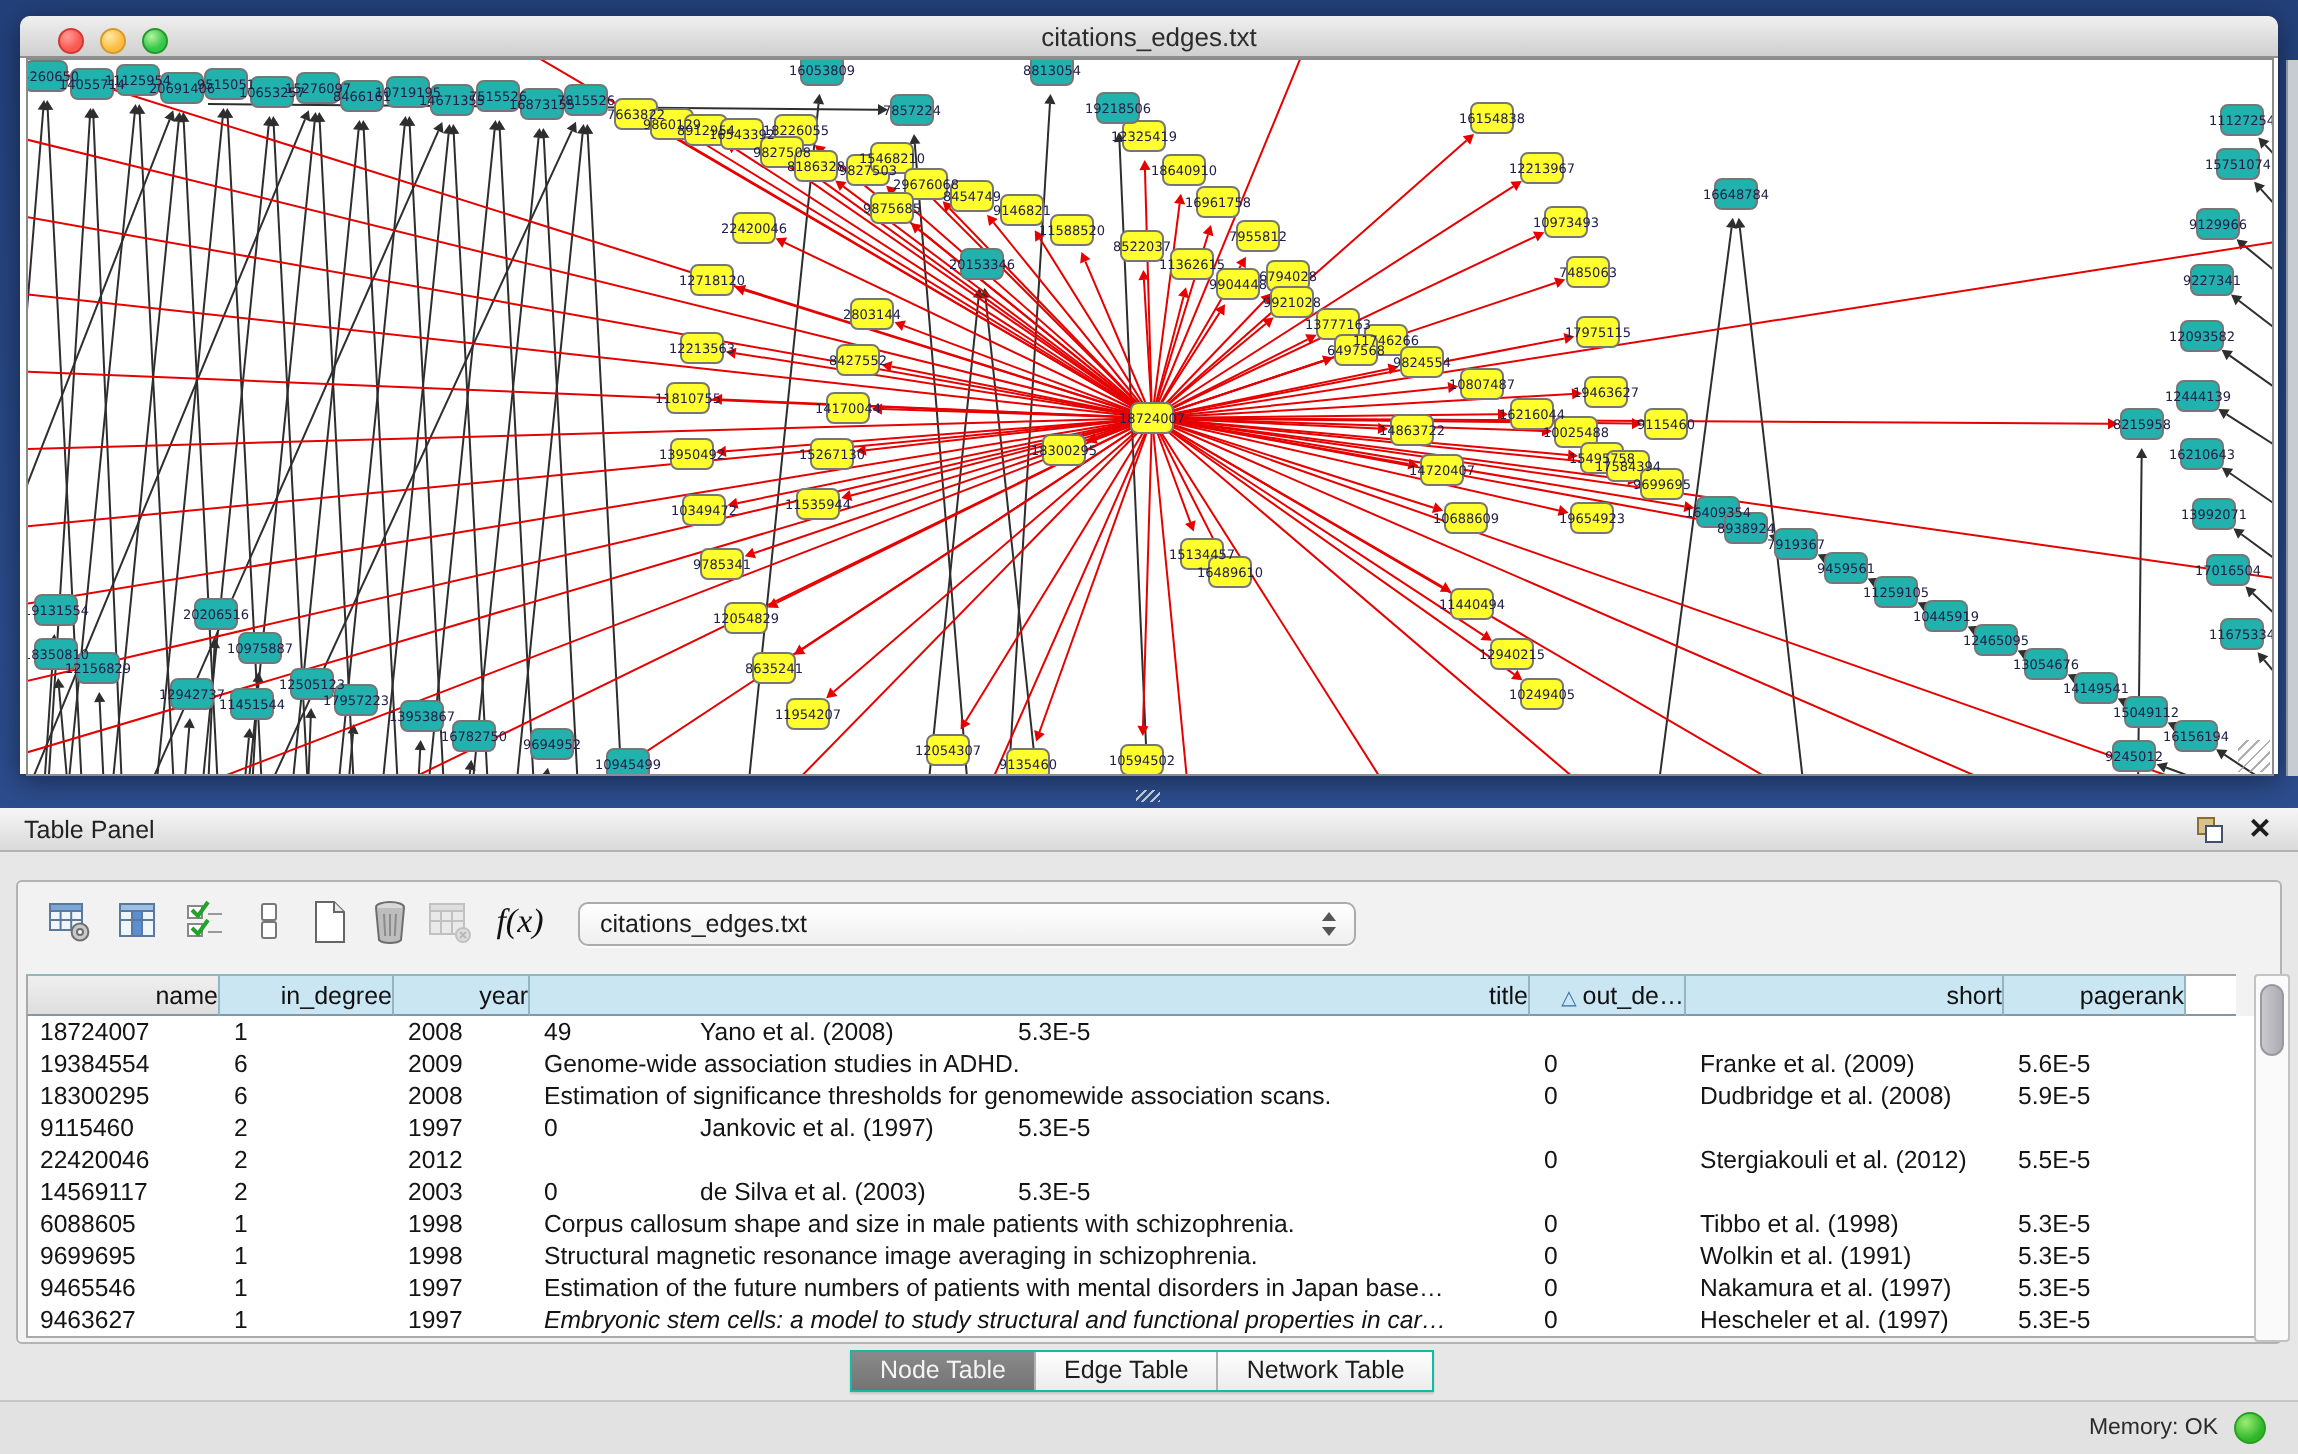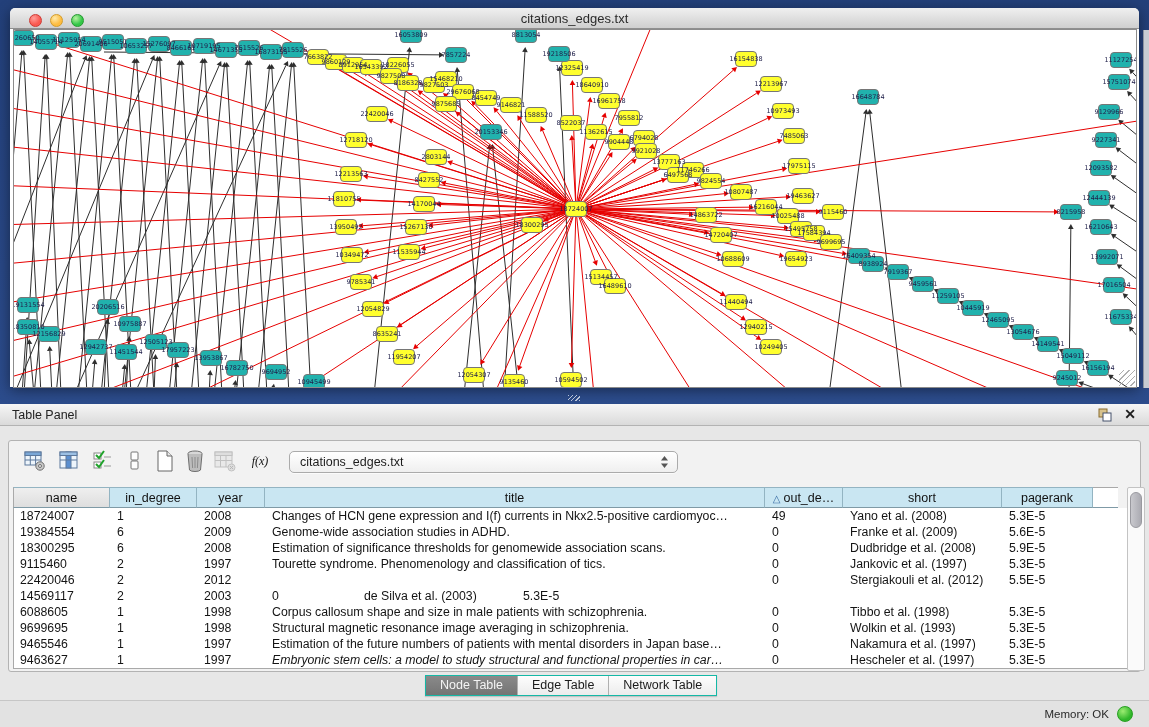--- a/index.html
+++ b/index.html
@@ -30,31 +30,31 @@
   .tp-header{position:absolute;left:0;top:0;right:0;height:21px;
       background:linear-gradient(180deg,#f6f6f6,#dadada);border-bottom:1px solid #b3b3b3;}
   .tp-title{position:absolute;left:12px;top:4px;font-size:12.5px;color:#222;}
   .tp-float{position:absolute;right:36px;top:3px;width:16px;height:15px;}
   .tp-close{position:absolute;right:12px;top:3px;width:14px;height:15px;font-size:14px;font-weight:bold;
       color:#1d1d1d;line-height:15px;text-align:center;}
   .container{position:absolute;left:8px;top:36px;width:1131px;height:230px;background:#f2f2f2;
       border:1px solid #b3b3b3;border-radius:3px;}
   
   .tool{position:absolute;top:8px;width:24px;height:24px;}
-  .fx{font-family:"Liberation Serif",serif;font-style:italic;font-size:12px;color:#111;
+  .fx{font-family:"Liberation Serif",serif;font-style:italic;font-size:17px;color:#111;
       line-height:24px;text-align:center;width:30px;}
   .combo{position:absolute;left:280px;top:10px;width:387px;height:20px;border:1px solid #ababab;
       border-radius:5px;background:linear-gradient(180deg,#ffffff,#efefef);box-shadow:0 1px 0 rgba(255,255,255,.7);}
   .combo-text{position:absolute;left:10px;top:3px;font-size:12.5px;color:#1c1c1c;}
   .combo-arrows{position:absolute;right:8px;top:3px;width:9px;height:14px;}
   
   .thead{position:absolute;left:4px;top:46px;height:21px;display:flex;}
   .hcell{box-sizing:border-box;border-right:1px solid #93b4c2;border-top:1px solid #93b4c2;
       border-bottom:1px solid #7f9aa6;background:#c9e6f2;font-size:12.5px;color:#111;
-      text-align:center;line-height:20px;overflow:hidden;white-space:nowrap;}
+      text-align:right;line-height:20px;overflow:hidden;white-space:nowrap;}
   .hcell.first{background:linear-gradient(180deg,#efefef,#dedede);border-left:1px solid #a9a9a9;}
   .sort{color:#3a6ea5;font-size:10px;margin-right:3px;}
   .tbody{position:absolute;left:4px;top:67px;width:1114px;height:160px;background:#fff;
       border-left:1px solid #a9a9a9;overflow:hidden;}
   .trow{display:flex;height:16px;}
   .tcell{box-sizing:border-box;font-size:12.3px;color:#141414;line-height:16px;overflow:hidden;
       white-space:nowrap;padding-left:6px;}
   .vscroll{position:absolute;left:1118px;top:46px;width:16px;height:182px;background:#fafafa;
       border:1px solid #c3c3c3;border-radius:2px;}
   .vthumb{position:absolute;left:2px;top:4px;width:10px;height:34px;border-radius:6px;
@@ -757,21 +757,20 @@
       <div class="hcell" style="width:159px">short</div>
       <div class="hcell" style="width:91px">pagerank</div>
       <div class="hcell" style="width:25px;border-right:none;background:#fff;border-top:1px solid #a9a9a9"></div>
     </div>
 
     <div class="tbody">
         <div class="trow">
           <div class="tcell" style="width: 97px;">18724007</div>
           <div class="tcell" style="width: 87px;">1</div>
           <div class="tcell" style="width: 68px;">2008</div>
-          <div class="tcell" style="width: 500px;">Changes of HCN gene expression and I(f) currents in Nkx2.5-positive cardiomyoc…</div>
           <div class="tcell" style="width: 78px;">49</div>
           <div class="tcell" style="width: 159px;">Yano et al. (2008)</div>
           <div class="tcell" style="width: 91px;">5.3E-5</div>
         </div>
         <div class="trow">
           <div class="tcell" style="width: 97px;">19384554</div>
           <div class="tcell" style="width: 87px;">6</div>
           <div class="tcell" style="width: 68px;">2009</div>
           <div class="tcell" style="width: 500px;">Genome-wide association studies in ADHD.</div>
           <div class="tcell" style="width: 78px;">0</div>
@@ -784,58 +783,57 @@
           <div class="tcell" style="width: 68px;">2008</div>
           <div class="tcell" style="width: 500px;">Estimation of significance thresholds for genomewide association scans.</div>
           <div class="tcell" style="width: 78px;">0</div>
           <div class="tcell" style="width: 159px;">Dudbridge et al. (2008)</div>
           <div class="tcell" style="width: 91px;">5.9E-5</div>
         </div>
         <div class="trow">
           <div class="tcell" style="width: 97px;">9115460</div>
           <div class="tcell" style="width: 87px;">2</div>
           <div class="tcell" style="width: 68px;">1997</div>
-          <div class="tcell" style="width: 500px;">Tourette syndrome. Phenomenology and classification of tics.</div>
           <div class="tcell" style="width: 78px;">0</div>
           <div class="tcell" style="width: 159px;">Jankovic et al. (1997)</div>
           <div class="tcell" style="width: 91px;">5.3E-5</div>
         </div>
         <div class="trow">
           <div class="tcell" style="width: 97px;">22420046</div>
           <div class="tcell" style="width: 87px;">2</div>
           <div class="tcell" style="width: 68px;">2012</div>
           <div class="tcell" style="width: 500px; margin-top: 13px;">Investigating the contribution of common genetic variants to the risk and pathogen…</div>
           <div class="tcell" style="width: 78px;">0</div>
           <div class="tcell" style="width: 159px;">Stergiakouli et al. (2012)</div>
           <div class="tcell" style="width: 91px;">5.5E-5</div>
         </div>
         <div class="trow">
           <div class="tcell" style="width: 97px;">14569117</div>
           <div class="tcell" style="width: 87px;">2</div>
           <div class="tcell" style="width: 68px;">2003</div>
           <div class="tcell" style="width: 78px;">0</div>
-          <div class="tcell" style="width: 159px; margin-left: 14px;">de Silva et al. (2003)</div>
+          <div class="tcell" style="width: 159px;">de Silva et al. (2003)</div>
           <div class="tcell" style="width: 91px;">5.3E-5</div>
         </div>
         <div class="trow">
           <div class="tcell" style="width: 97px;">6088605</div>
           <div class="tcell" style="width: 87px;">1</div>
           <div class="tcell" style="width: 68px;">1998</div>
           <div class="tcell" style="width: 500px;">Corpus callosum shape and size in male patients with schizophrenia.</div>
           <div class="tcell" style="width: 78px;">0</div>
           <div class="tcell" style="width: 159px;">Tibbo et al. (1998)</div>
           <div class="tcell" style="width: 91px;">5.3E-5</div>
         </div>
         <div class="trow">
           <div class="tcell" style="width: 97px;">9699695</div>
           <div class="tcell" style="width: 87px;">1</div>
           <div class="tcell" style="width: 68px;">1998</div>
           <div class="tcell" style="width: 500px;">Structural magnetic resonance image averaging in schizophrenia.</div>
           <div class="tcell" style="width: 78px;">0</div>
-          <div class="tcell" style="width: 159px;">Wolkin et al. (1993)</div>
+          <div class="tcell" style="width: 159px;">Wolkin et al. (1991)</div>
           <div class="tcell" style="width: 91px;">5.3E-5</div>
         </div>
         <div class="trow">
           <div class="tcell" style="width: 97px;">9465546</div>
           <div class="tcell" style="width: 87px;">1</div>
           <div class="tcell" style="width: 68px;">1997</div>
           <div class="tcell" style="width: 500px;">Estimation of the future numbers of patients with mental disorders in Japan base…</div>
           <div class="tcell" style="width: 78px;">0</div>
           <div class="tcell" style="width: 159px;">Nakamura et al. (1997)</div>
           <div class="tcell" style="width: 91px;">5.3E-5</div>

